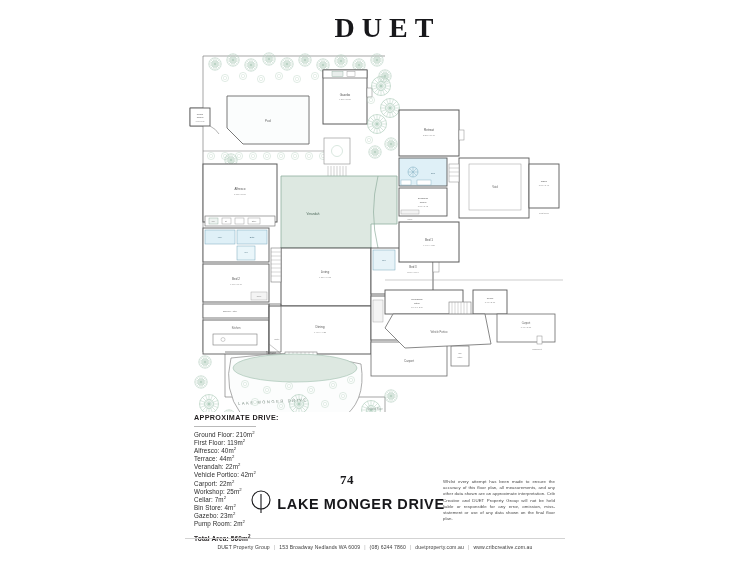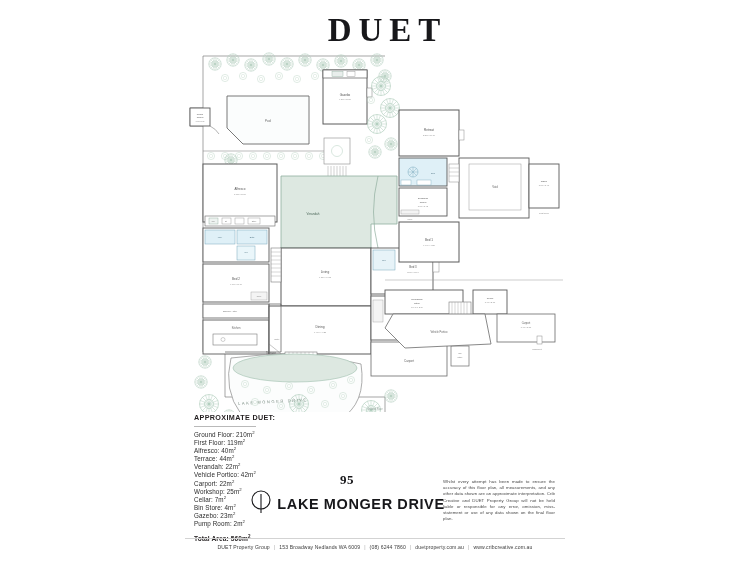--- a/index.html
+++ b/index.html
@@ -19,21 +19,21 @@
   
   .brand-header {
     position: absolute;
     top: 14px;
     left: 0;
     width: 750px;
     text-align: center;
   }
   .brand-title {
     font-family: "Liberation Serif", serif;
-    font-size: 33px;
+    font-size: 28px;
     letter-spacing: 7px;
     font-weight: 700;
     color: #17171a;
     line-height: 1;
     padding-left: 25px;
   }
 
   
   .plan-canvas {
     position: absolute;
@@ -551,21 +551,21 @@
     </g>
     <line x1="200" y1="228" x2="378" y2="228" stroke="#9a9a9a" stroke-width="0.5"></line>
   </g>
 
   <text x="88" y="351" font-family="Liberation Sans, sans-serif" font-size="4" letter-spacing="1.6" fill="#7d8f85" text-anchor="middle" transform="rotate(-3 88 351)">LAKE MONGER DRIVE</text>
   <text x="190" y="358" font-family="Liberation Sans, sans-serif" font-size="2.6" fill="#9aa9a1" text-anchor="middle">Ground Floor</text>
 </svg>
 </div>
 
 <div class="areas-block">
-  <div class="areas-heading">APPROXIMATE DUET:</div>
+  <div class="areas-heading">APPROXIMATE DRIVE:</div>
   <div class="areas-rule"></div>
   <ul class="areas-list">
     <li><span>Ground Floor</span>: <span>210m</span><sup>2</sup></li>
     <li><span>First Floor</span>: <span>119m</span><sup>2</sup></li>
     <li><span>Alfresco</span>: <span>40m</span><sup>2</sup></li>
     <li><span>Terrace</span>: <span>44m</span><sup>2</sup></li>
     <li><span>Verandah</span>: <span>22m</span><sup>2</sup></li>
     <li><span>Vehicle Portico</span>: <span>42m</span><sup>2</sup></li>
     <li><span>Carport</span>: <span>22m</span><sup>2</sup></li>
     <li><span>Workshop</span>: <span>25m</span><sup>2</sup></li>
@@ -573,21 +573,21 @@
     <li><span>Bin Store</span>: <span>4m</span><sup>2</sup></li>
     <li><span>Gazebo</span>: <span>23m</span><sup>2</sup></li>
     <li><span>Pump Room</span>: <span>2m</span><sup>2</sup></li>
   </ul>
   <div class="areas-total">
     <span>Total Area</span>: <span>560m</span><sup>2</sup>
   </div>
 </div>
 
 <div class="address-block">
-  <div class="street-number">95</div>
+  <div class="street-number">74</div>
   <div class="address-row">
     <span class="north-point">
       <svg width="24" height="26" viewBox="0 0 24 26">
         <circle cx="12" cy="11" r="9" fill="none" stroke="#17171a" stroke-width="1.1"></circle>
         <line x1="12" y1="5" x2="12" y2="24" stroke="#17171a" stroke-width="1.1"></line>
       </svg>
     </span>
     <span class="street-name">LAKE MONGER DRIVE</span>
   </div>
 </div>

